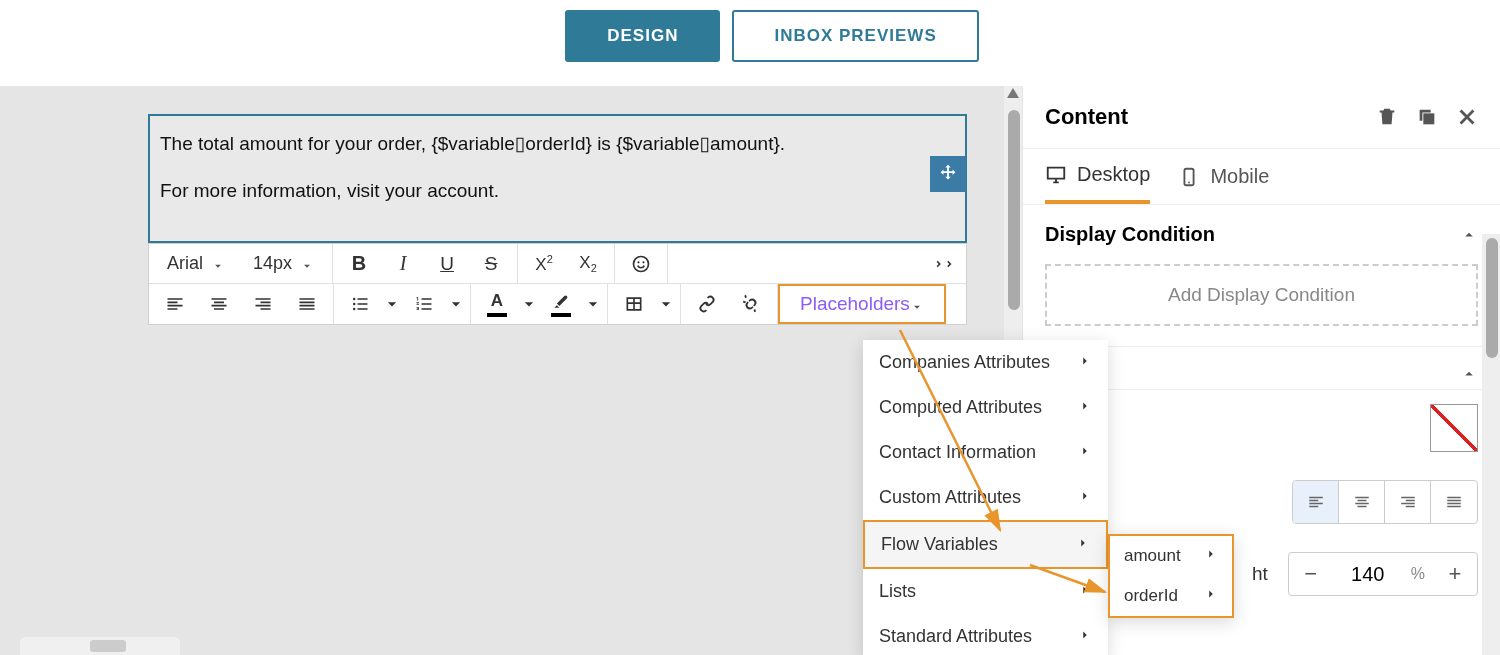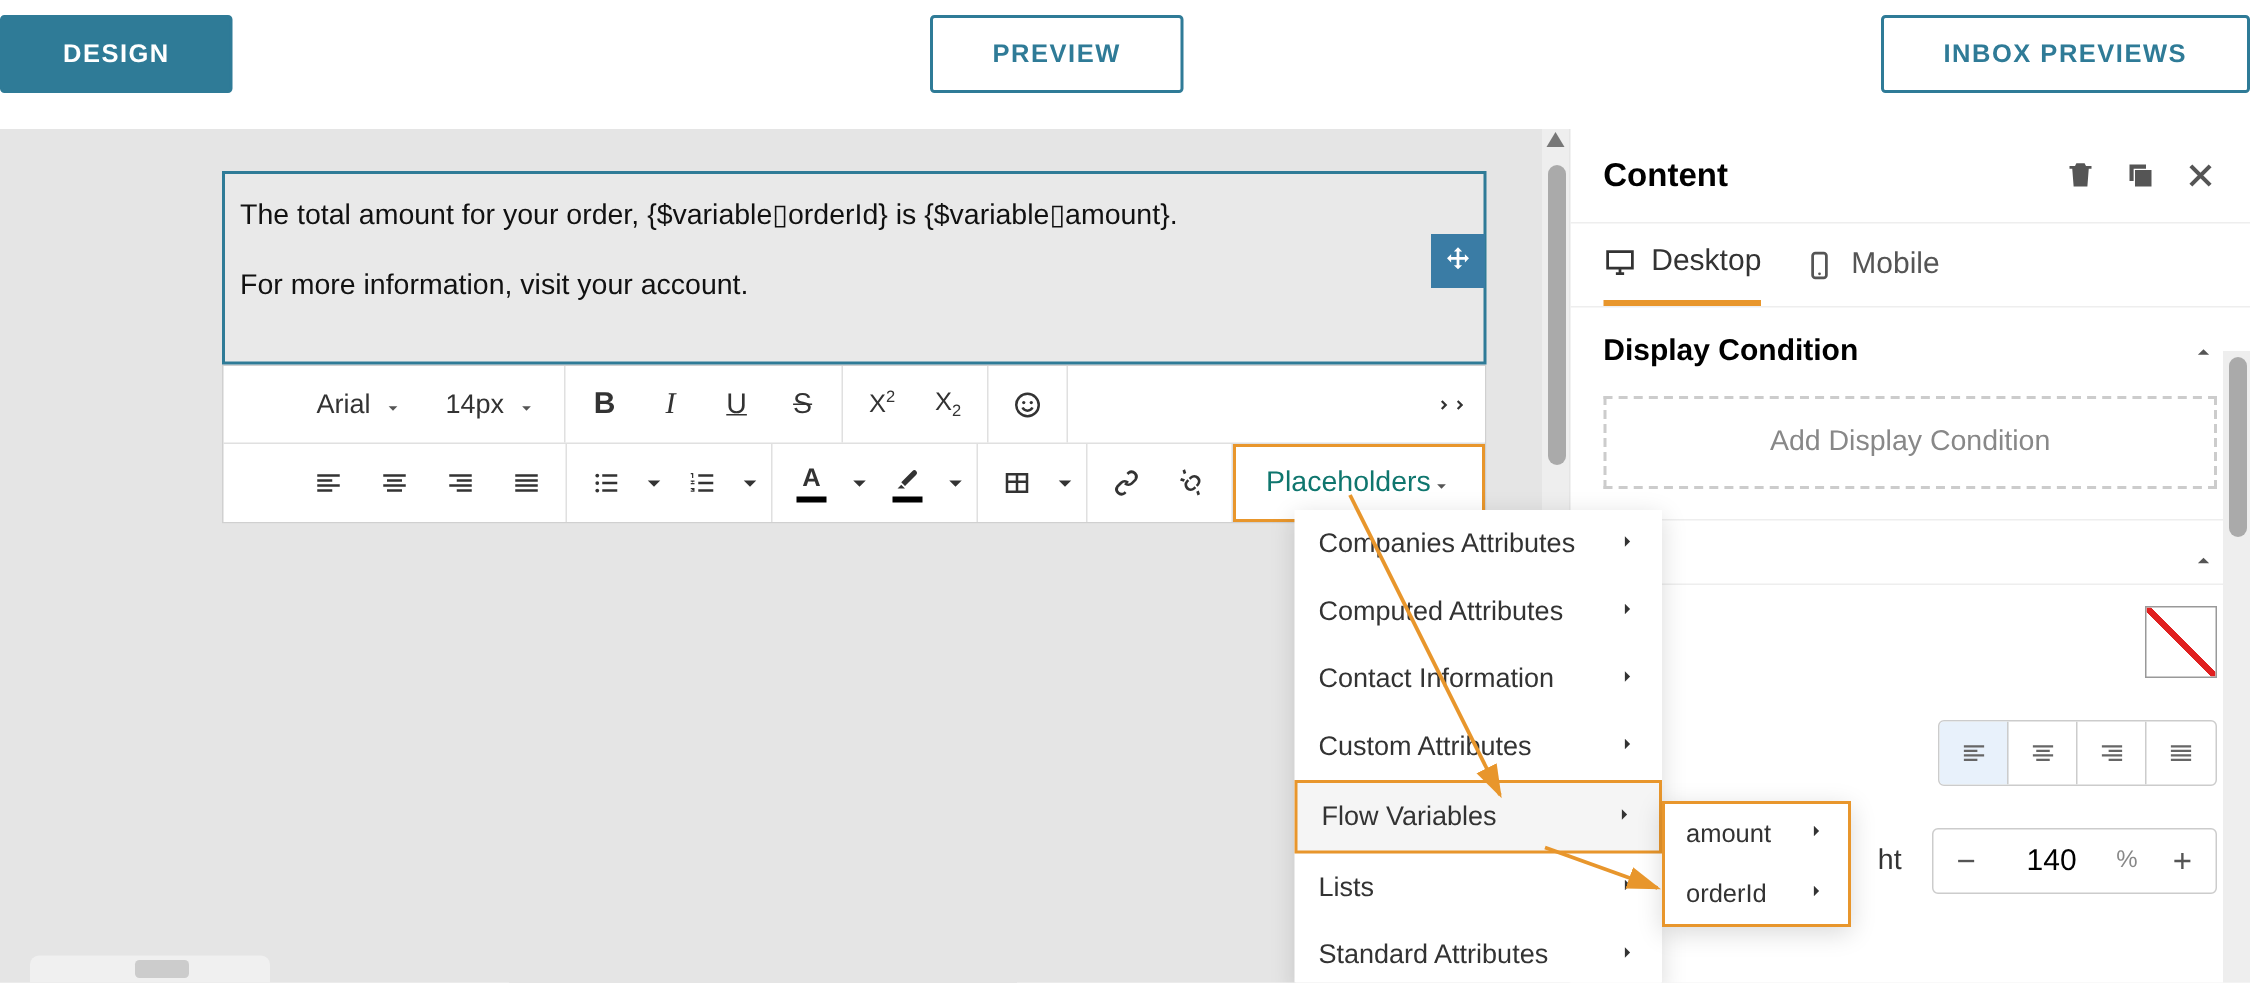--- a/index.html
+++ b/index.html
@@ -1,45 +1,45 @@
 <!DOCTYPE html>
 <html><head>
 <meta charset="utf-8">
 <style>
   * { box-sizing: border-box; margin: 0; padding: 0; font-family: Arial, Helvetica, sans-serif; }
   body { width: 1500px; height: 655px; background: #fff; position: relative; overflow: hidden; }
 
   
-  .tabs-bar { display: flex; justify-content: space-between; gap: 12px; padding-top: 10px; padding-bottom: 24px; background: #fff; }
+  .tabs-bar { display: flex; justify-content: center; gap: 12px; padding-top: 10px; padding-bottom: 24px; background: #fff; padding-left: 44px; }
   .tab { padding: 14px 40px; font-size: 17px; font-weight: 700; letter-spacing: 1px; cursor: pointer; border-radius: 3px; border: 2px solid #2f7b97; color: #2f7b97; background: #fff; }
   .tab.active { background: #2f7b97; color: #fff; }
 
   
   .main { display: flex; height: 573px; }
   .canvas-area { flex: 1; background: #e5e5e5; position: relative; padding: 28px 48px; }
   .right-panel { width: 478px; background: #fff; border-left: 1px solid #e5e5e5; position: relative; }
 
   
   .text-block { background: #e9e9e9; border: 2px solid #2f7b97; padding: 14px 10px 18px 10px; font-size: 19px; color: #111; line-height: 1.5; position: relative; }
   .text-block p { margin-bottom: 18px; }
   .text-block p:last-child { margin-bottom: 0; }
   .drag-handle { position: absolute; top: 40px; right: -1px; width: 36px; height: 36px; background: #3a7ca5; display: flex; align-items: center; justify-content: center; cursor: move; }
   .drag-handle svg { width: 22px; height: 22px; fill: #fff; }
 
   
   .toolbar { background: #fff; border: 1px solid #d0d0d0; border-top: 1px solid #d0d0d0; margin-top: 0; }
-  .toolbar-row { display: flex; height: 52px; align-items: stretch; padding-left: 44px; }
+  .toolbar-row { display: flex; height: 40px; align-items: stretch; }
   .toolbar-row:first-child { border-bottom: 1px solid #e0e0e0; }
   .tb-group { display: flex; align-items: center; border-right: 1px solid #e0e0e0; padding: 0 4px; }
   .tb-btn { display: flex; align-items: center; justify-content: center; min-width: 44px; height: 44px; cursor: pointer; color: #333; font-size: 18px; }
   .tb-btn svg { width: 20px; height: 20px; fill: #333; }
   .tb-select { display: flex; align-items: center; gap: 8px; padding: 0 14px; font-size: 18px; color: #333; cursor: pointer; }
   .chev { width: 14px; height: 14px; }
   .chev svg { width: 14px; height: 14px; fill: #555; }
-  .placeholders-btn { padding: 0 16px; font-size: 19px; color: #0f766e; display: flex; align-items:center; cursor:pointer; position:relative; }
+  .placeholders-btn { padding: 0 16px; font-size: 19px; color: #8b5cf6; display: flex; align-items:center; cursor:pointer; position:relative; }
   .orange-box { border: 2px solid #e8962c; }
   .compress-icon { margin-left:auto; padding:0 14px; display:flex; align-items:center; cursor:pointer;}
   .compress-icon svg { transform: rotate(45deg); width:18px; height:18px; fill:#333;}
 
   
   .dropdown { position: absolute; top: 340px; left: 863px; width: 245px; background: #fff; box-shadow: 0 4px 16px rgba(0,0,0,0.15); z-index: 40; }
   .dropdown-item { display: flex; justify-content: space-between; align-items: center; padding: 12px 16px; font-size: 18px; color: #333; cursor: pointer; }
   .dropdown-item.active-item { background: #f5f5f5; }
   .dd-ar svg { width:14px; height:14px; fill:#333; }
 
@@ -88,21 +88,20 @@
   .arrow-svg { position:absolute; z-index:60; pointer-events:none;}
 
   .small-tab-below { position:absolute; left:20px; bottom:0; width:160px; height:18px; background:#f0f0f0; border-radius:6px 6px 0 0;}
   .small-tab-inner { width:36px; height:12px; background:#ccc; margin-left:70px; margin-top:3px; border-radius:3px;}
 </style>
 </head>
 <body>
 
 <div class="tabs-bar">
   <div class="tab active">DESIGN</div>
-  <div class="tab">PREVIEW</div>
   <div class="tab">INBOX PREVIEWS</div>
 </div>
 
 <div class="main">
 
   <div class="canvas-area" style="padding-left:148px;padding-right:55px;">
     <div class="text-block">
       <p>The total amount for your order, {$variable▯orderId} is {$variable▯amount}.</p>
       <p>For more information, visit your account.</p>
       <div class="drag-handle">

